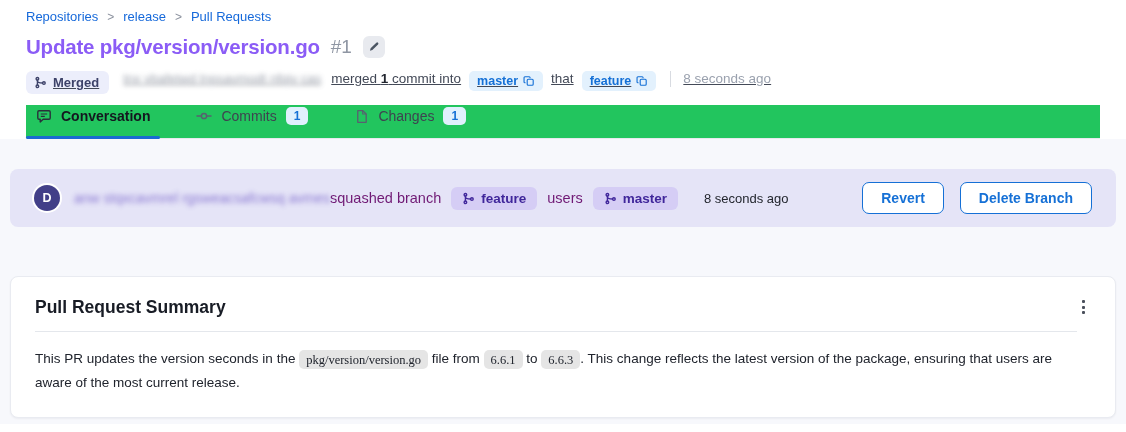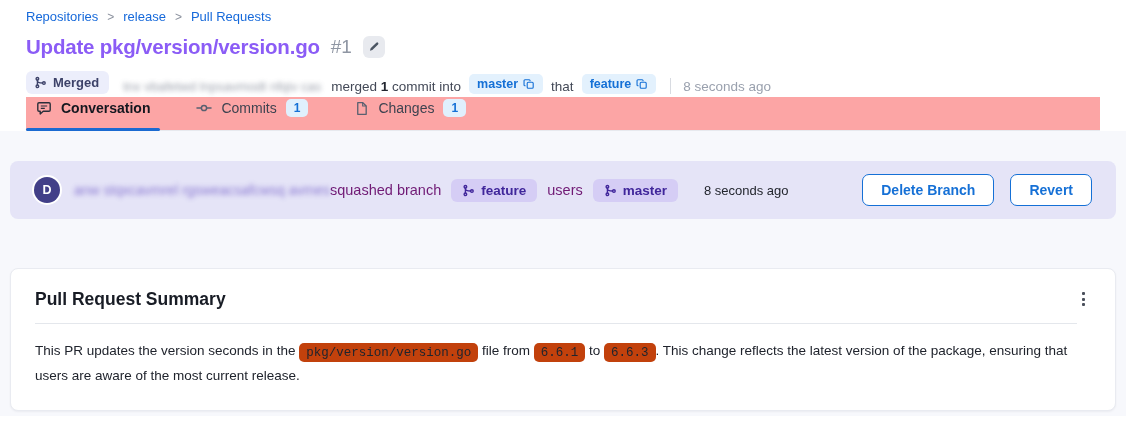--- a/index.html
+++ b/index.html
@@ -11,33 +11,33 @@
   .breadcrumb { display:flex; align-items:center; gap:9px; font-size:13px; }
   .breadcrumb a { color:#1669da; text-decoration:none; cursor:pointer; }
   .breadcrumb .sep { color:#8b919e; font-size:12px; }
 
   .title-row { margin-top:11px; display:flex; align-items:center; gap:11px; }
   .pr-title { font-size:20.5px; font-weight:700; color:#8b5cf6; letter-spacing:-.2px; }
   .pr-number { font-size:19px; color:#8f96a3; font-weight:500; }
   .edit-btn { width:22px; height:22px; border:none; background:#e8eaef; border-radius:6px;
               display:inline-flex; align-items:center; justify-content:center; color:#4b5563; cursor:pointer; }
 
-  .status-row { margin-top:12px; display:flex; align-items:flex-end; font-size:13.5px; color:#434957; }
+  .status-row { margin-top:12px; display:flex; align-items:flex-start; font-size:13.5px; color:#434957;text-decoration:underline; }
   .merged-badge { display:inline-flex; align-items:center; gap:6px; background:#eceefb; color:#3d4269;
                   font-size:13px; font-weight:700; padding:4px 10px 4px 8px; border-radius:6px; }
   .redacted { filter:blur(2.6px); opacity:.75; white-space:nowrap; overflow:hidden; }
   .hdr-redacted { color:#7a8190; font-size:13px; max-width:225px; margin:0 10px 0 14px; }
   .bold-count { font-weight:700; color:#22262f; }
   .branch-chip { display:inline-flex; align-items:center; gap:5px; background:#e3f1fd; color:#1570d6;
                  font-size:12.5px; font-weight:700; padding:3px 8px; border-radius:5px; margin:0 8px; cursor:pointer; }
   .vert-divider { width:1px; height:16px; background:#d8dbe1; margin:0 12px 0 6px; }
   .hdr-time { color:#9aa1ae; }
 
   
-  .tabbar { margin-top:3px; padding:0; display:flex; gap:26px; border-bottom:1px solid #e7e9ee; background:#fca5a5; }
+  .tabbar { margin-top:11px; padding:0; display:flex; gap:26px; border-bottom:1px solid #e7e9ee; background:#22c55e; }
   .tab { position:relative; display:inline-flex; align-items:center; gap:9px; padding:2px 10px 13px;
          font-size:14px; color:#3e4350; cursor:pointer; }
   .tab .tab-icon { color:#586070; display:inline-flex; }
   .tab.active { font-weight:700; color:#14171f; }
   .tab.active .tab-icon { color:#2a2f3a; }
   .tab.active::after { content:""; position:absolute; left:0; right:0; bottom:-1px; height:3px;
                        background:#1b6ad1; border-radius:3px; }
   .tab-count { background:#e0f0fd; color:#1570d6; font-size:12px; font-weight:700;
                padding:2px 8px; border-radius:5px; }
 
@@ -61,21 +61,21 @@
 
   
   .summary-card { margin-top:49px; background:#fff; border:1px solid #e9ebf1; border-radius:8px;
                   box-shadow:0 1px 2px rgba(23,26,31,.05); padding:19px 24px 22px; }
   .card-header { display:flex; justify-content:space-between; align-items:center; }
   .card-title { font-size:17.5px; font-weight:700; color:#181c25; }
   .kebab { display:flex; flex-direction:column; gap:2.5px; padding:4px 6px; cursor:pointer; background:none; border:none; }
   .kebab .dot { width:3px; height:3px; background:#4a4f5b; border-radius:1px; }
   .card-divider { border:none; border-top:1px solid #e4e7ec; margin:13px 14px 0 0; }
   .card-body { margin-top:15px; font-size:13.5px; color:#20242d; line-height:1.75; max-width:1040px; }
-  .inline-code { font-family:Liberation Mono, monospace; font-size:12.5px; background:#c2410c;
+  .inline-code { font-family:Liberation Serif, serif; font-size:12.5px; background:#e5e5e5;
                  padding:2.5px 7px; border-radius:5px; color:#20242d; white-space:nowrap; }
 </style>
 </head>
 <body>
 
 <div class="top-section">
 
   <nav class="breadcrumb">
     <a>Repositories</a>
     <span class="sep">&gt;</span>
@@ -190,22 +190,22 @@
             <circle cx="4.2" cy="3.4" r="1.6"></circle>
             <circle cx="4.2" cy="12.6" r="1.6"></circle>
             <circle cx="12.2" cy="8.7" r="1.6"></circle>
             <path d="M4.2 5.2v5.6M4.2 6.1c.2 2.2 3 2.5 6.3 2.5"></path>
           </svg>
       </span>
       <span>master</span>
     </span>
     <span class="banner-time">8 seconds ago</span>
     <div class="banner-actions">
+      <button class="outline-btn">Revert</button>
       <button class="outline-btn">Delete Branch</button>
-      <button class="outline-btn">Revert</button>
     </div>
   </div>
 
   <div class="summary-card">
     <div class="card-header">
       <h2 class="card-title">Pull Request Summary</h2>
       <button class="kebab">
         <span class="dot"></span>
           <span class="dot"></span>
           <span class="dot"></span>

